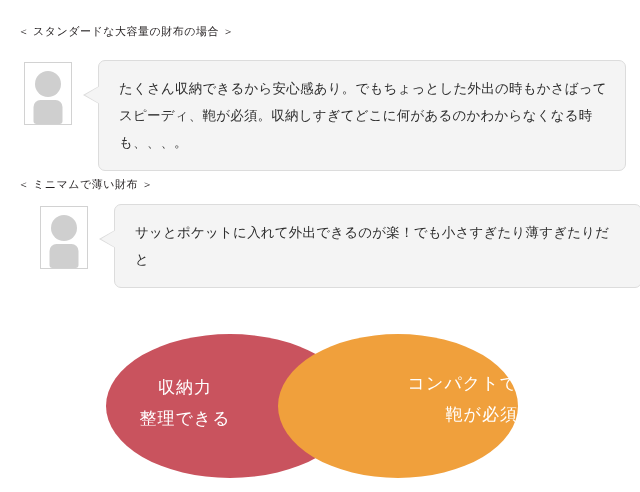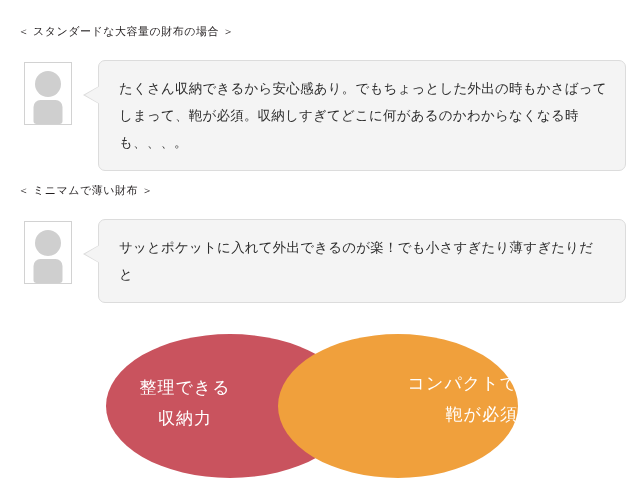--- a/index.html
+++ b/index.html
@@ -20,31 +20,31 @@
   .section-heading {
     position: absolute;
     left: 18px;
     font-size: 11px;
     line-height: 1.2;
     color: #231f20;
     letter-spacing: 0.5px;
     white-space: nowrap;
   }
   #heading-1 { top: 25px; }
-  #heading-2 { top: 184px; }
+  #heading-2 { top: 178px; }
 
   
   .testimonial {
     position: absolute;
     left: 0;
     width: 520px;
     height: 90px;
   }
   #testimonial-1 { top: 60px; }
-  #testimonial-2 { top: 219px; }
+  #testimonial-2 { top: 204px; margin-left: 16px; }
 
   .avatar {
     position: absolute;
     left: 24px;
     top: 2px;
     width: 48px;
     height: 63px;
     background: #ffffff;
     border: 1px solid #d2d2d2;
     box-sizing: border-box;
@@ -151,21 +151,21 @@
 
   <div class="avatar">
     <div class="avatar-head"></div>
     <div class="avatar-body"></div>
   </div>
 
   <div class="bubble">
     <div class="bubble-tail-outer"></div>
     <div class="bubble-tail-inner"></div>
     <div class="bubble-text">たくさん収納できるから安心感あり。でもちょっとした外出の時もかさばって</div>
-    <div class="bubble-text">しまって、鞄が必須。収納しすぎてどこに何があるのかわからなくなる時も、、、。</div>
+    <div class="bubble-text">スピーディ、鞄が必須。収納しすぎてどこに何があるのかわからなくなる時も、、、。</div>
   </div>
 </div>
 
 <div class="section-heading" id="heading-2">＜ ミニマムで薄い財布 ＞</div>
 
 <div class="testimonial" id="testimonial-2">
 
   <div class="avatar">
     <div class="avatar-head"></div>
     <div class="avatar-body"></div>
@@ -181,20 +181,20 @@
 <div class="venn-wrap">
   <svg class="venn-svg" viewBox="0 0 430 152" xmlns="http://www.w3.org/2000/svg">
     <g style="mix-blend-mode: multiply;">
       <ellipse id="venn-ellipse-left" cx="130" cy="74" rx="124" ry="72" fill="#c9535e"></ellipse>
       <ellipse id="venn-ellipse-right" cx="298" cy="74" rx="120" ry="72" fill="#f0a03c"></ellipse>
     </g>
   </svg>
 </div>
 
 <div class="venn-label" id="venn-label-left" style="color: rgb(255, 255, 255);">
+  <span>収納力</span>
   <span>整理できる</span>
-  <span>収納力</span>
 </div>
 
 <div class="venn-label" id="venn-label-right" style="color: rgb(255, 255, 255); text-align: right;">
   <span>コンパクトで</span>
   <span>鞄が必須</span>
 </div>
 
 </body></html>

